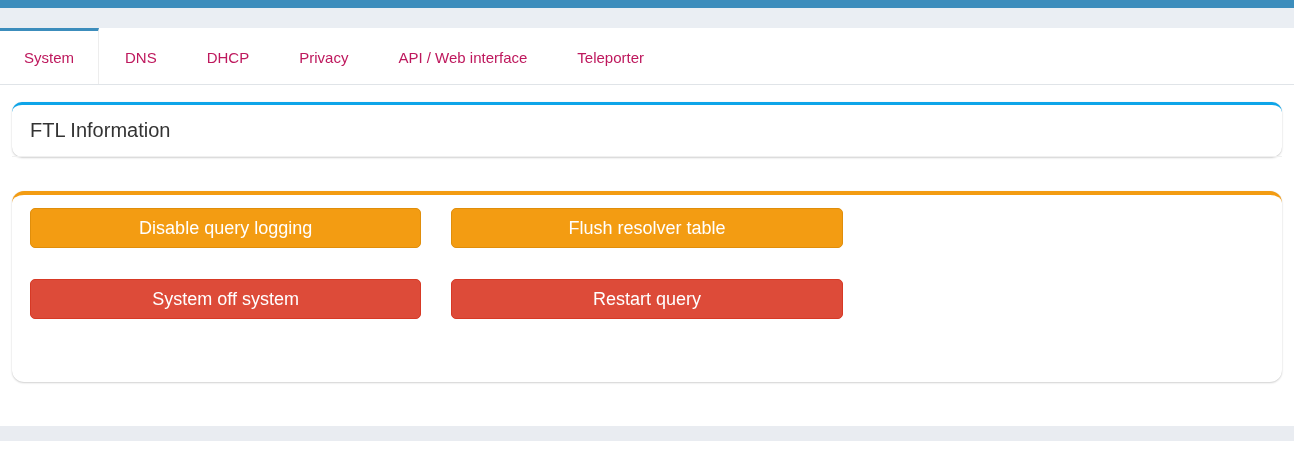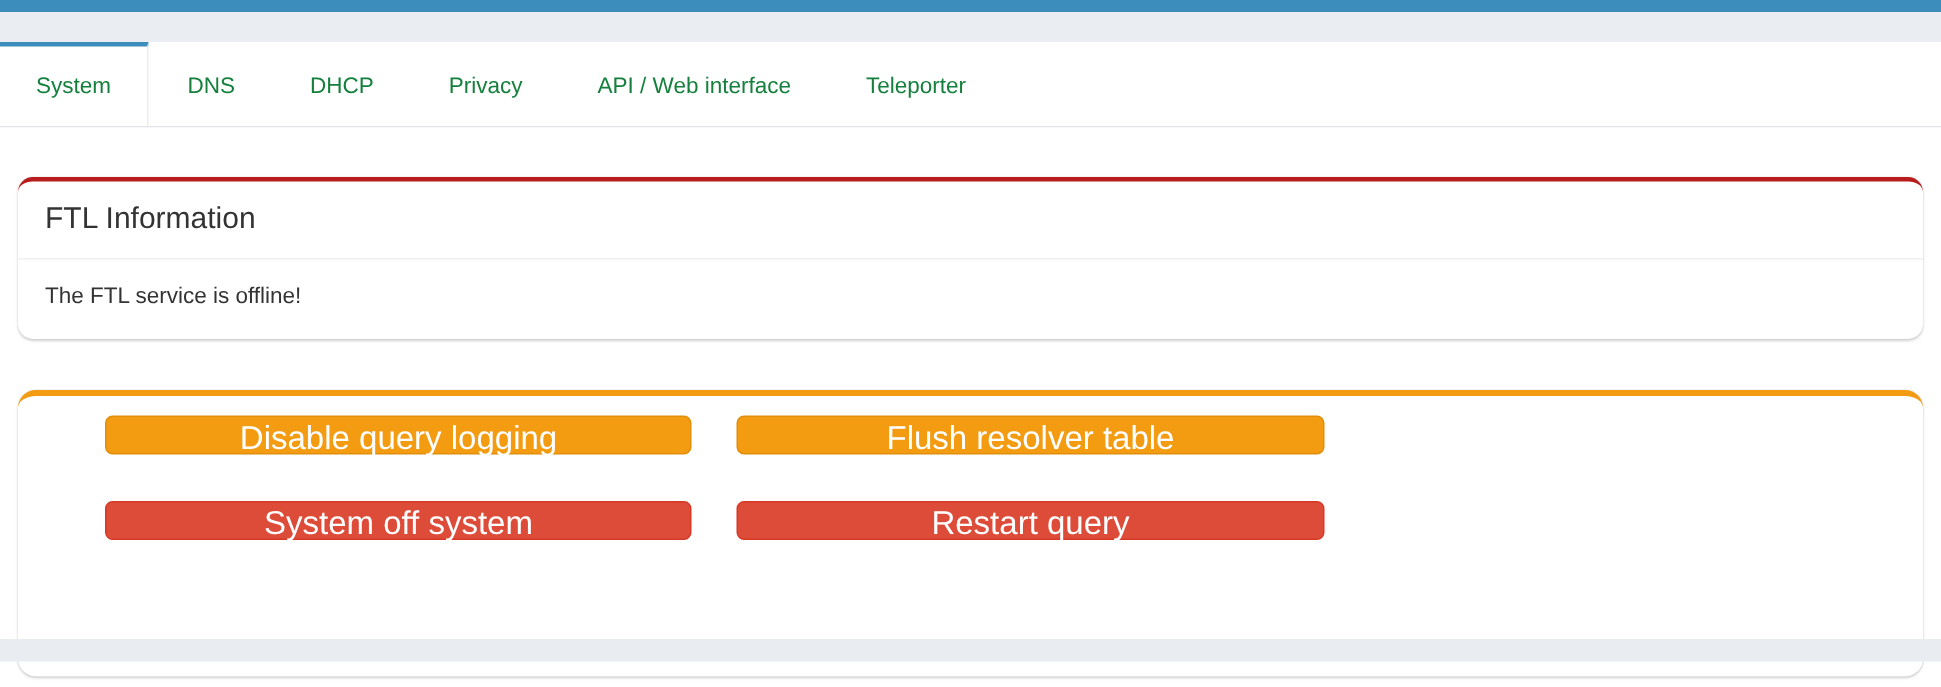--- a/index.html
+++ b/index.html
@@ -25,21 +25,21 @@
     border-bottom: 1px solid #e0e4e8;
     display: flex;
     align-items: stretch;
   }
   .tab {
     display: flex;
     align-items: center;
     padding: 0 24px;
     margin-right: 2px;
     font-size: 15px;
-    color: #15803d;
+    color: #be185d;
     border-top: 3px solid transparent;
     cursor: pointer;
     white-space: nowrap;
   }
   .tab.active {
     border-top: 3px solid var(--accent_blue, #3c8dbc);
     border-right: 1px solid #ededed;
     background: #ffffff;
   }
   .content {
@@ -47,23 +47,22 @@
     background: #ffffff;
     height: 341px;
     box-sizing: border-box;
   }
   .card {
     background: #ffffff;
     border-radius: 10px;
     box-shadow: 0 1px 2px rgba(0,0,0,0.18), 0 0 1px rgba(0,0,0,0.10);
   }
   .ftl-card {
-    border-top: 3px solid #b91c1c;
+    border-top: 3px solid #0ea5e9;
     margin-bottom: 34px;
-    margin-top: 16px;
   }
   .ftl-card .card-header {
     padding: 14px 18px;
     font-size: 20px;
     color: #333333;
     border-bottom: 1px solid #f0f0f0;
   }
   .ftl-card .card-body {
     padding: 16px 18px 20px 18px;
     font-size: 15px;
@@ -78,29 +77,28 @@
   }
   .btn-row {
     display: grid;
     grid-template-columns: repeat(3, 1fr);
     column-gap: 30px;
   }
   .btn-row.first {
     margin-bottom: 31px;
   }
   .btn {
-    height: 26px;
+    height: 40px;
     border-radius: 5px;
     font-family: "Liberation Sans", sans-serif;
-    font-size: 22px;
+    font-size: 18px;
     color: #ffffff;
     border: 1px solid transparent;
     cursor: pointer;
     width: 100%;
-    margin-left: 40px;
   }
   .btn.warning {
     background: var(--warning, #f39c12);
     border-color: #e08e0b;
   }
   .btn.danger {
     background: var(--danger, #dd4b39);
     border-color: #d73925;
   }
   .bottom-strip {
@@ -120,21 +118,20 @@
   <div class="tab">DHCP</div>
   <div class="tab">Privacy</div>
   <div class="tab">API / Web interface</div>
   <div class="tab">Teleporter</div>
 </div>
 
 <div class="content">
 
   <div class="card ftl-card">
     <div class="card-header">FTL Information</div>
-    <div class="card-body">The FTL service is offline!</div>
   </div>
 
   <div class="card actions-card">
     <div class="btn-row first">
       <button class="btn warning">Disable query logging</button>
       <button class="btn warning">Flush resolver table</button>
     </div>
     <div class="btn-row">
       <button class="btn danger">System off system</button>
       <button class="btn danger">Restart query</button>

